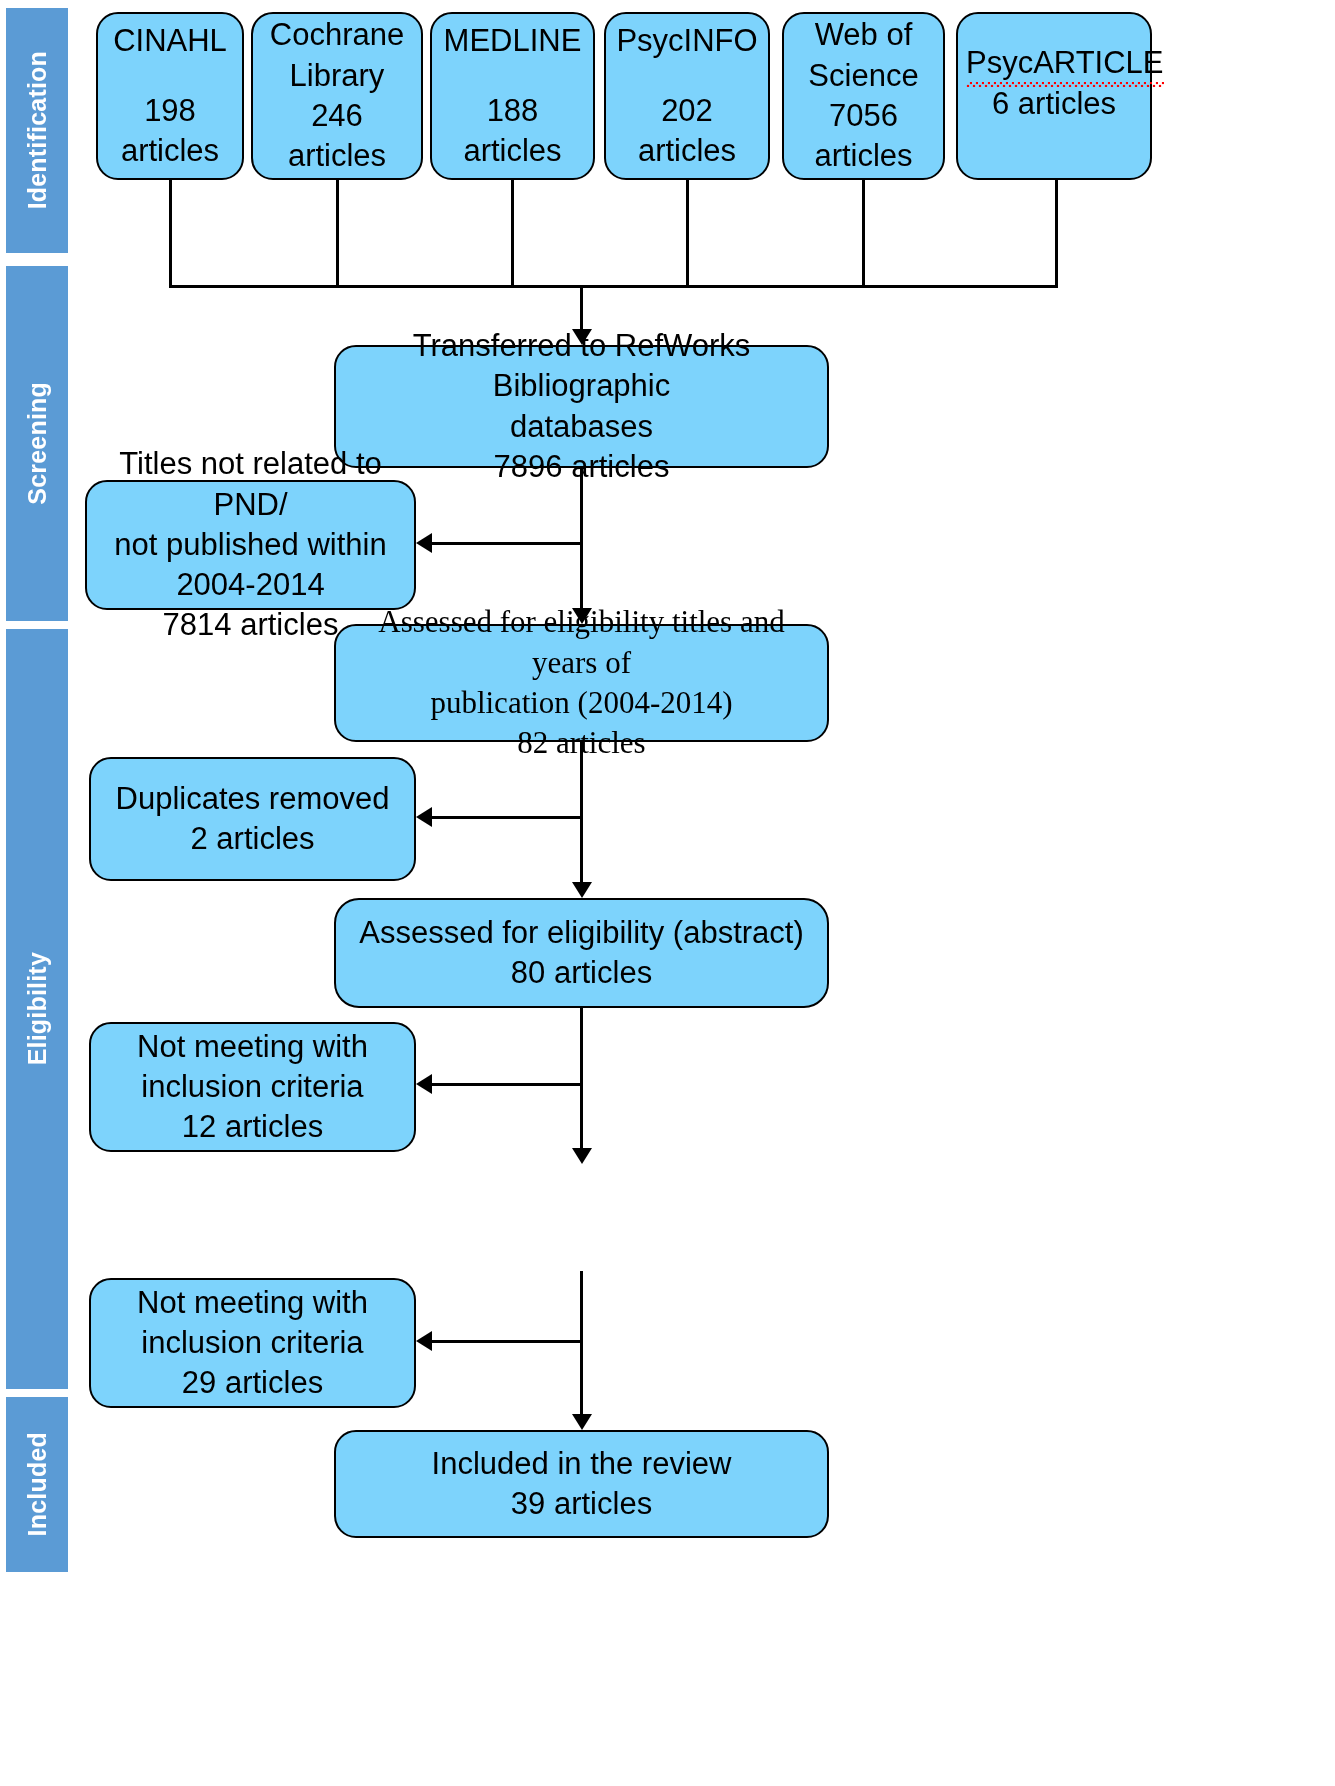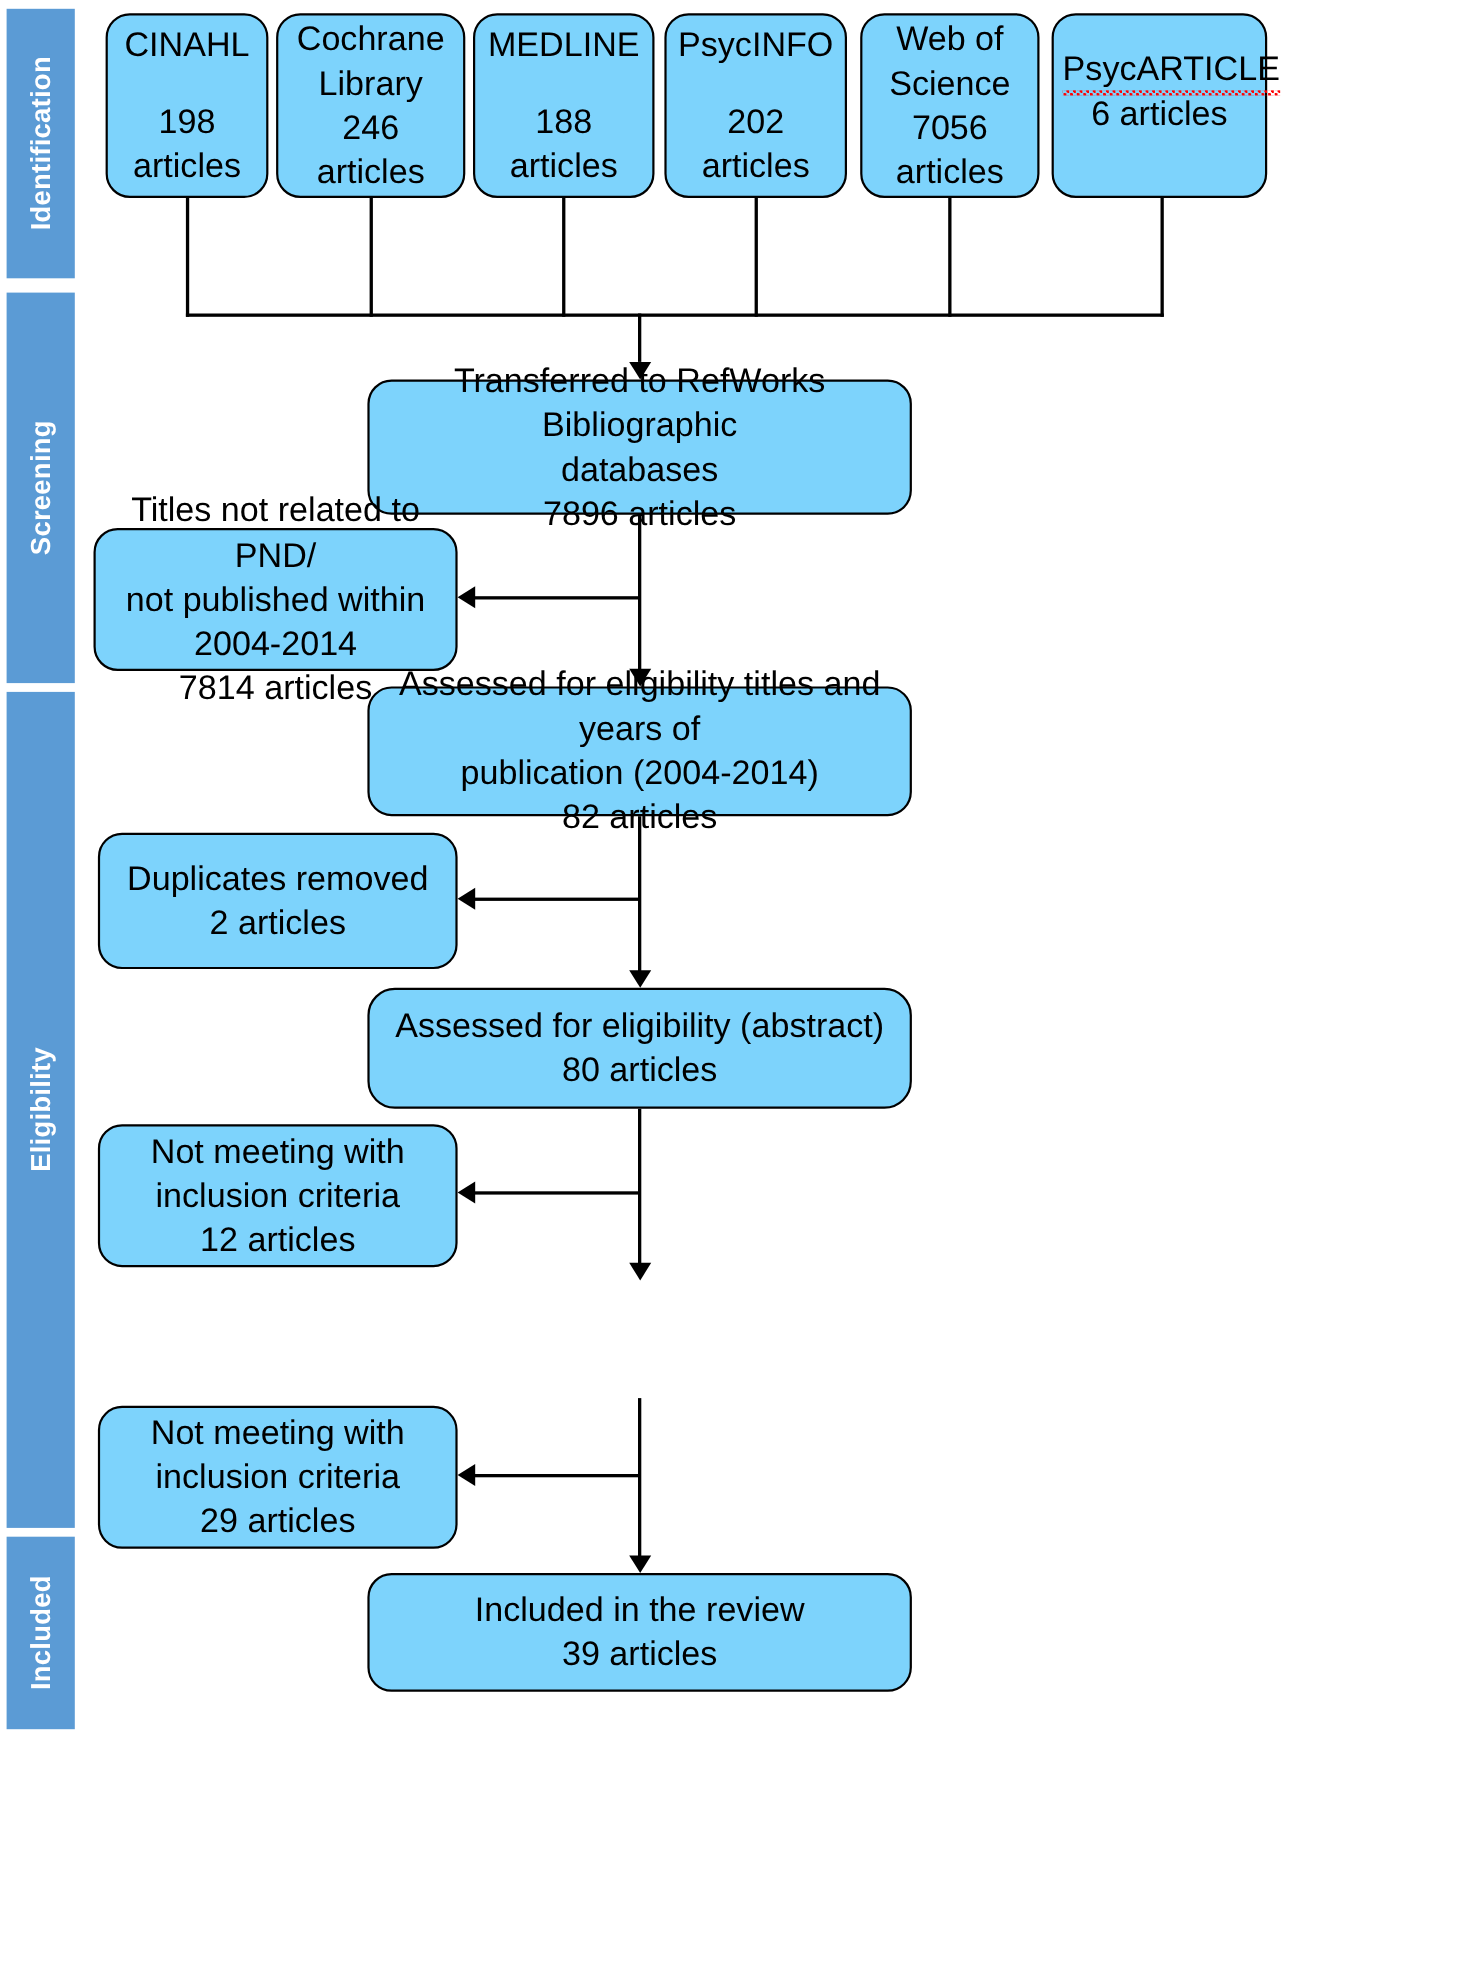--- a/index.html
+++ b/index.html
@@ -194,21 +194,21 @@
 
   <div class="node" style="left:85px; top:480px; width:331px; height:130px;">
     <div class="lines">
       <span class="ln">Titles not related to PND/</span>
       <span class="ln">not published within</span>
       <span class="ln">2004-2014</span>
       <span class="ln">7814  articles</span>
     </div>
   </div>
 
-  <div class="node" style="left:334px; top:624px; width:495px; height:118px;">
+  <div class="node" style="left:334px; top:624px; width:495px; height:118px;font-family:Liberation Serif, serif;">
     <div class="lines">
       <span class="ln">Assessed for eligibility titles and years of</span>
       <span class="ln">publication (2004-2014)</span>
       <span class="ln">82 articles</span>
     </div>
   </div>
 
   <div class="vline" style="left:580px; top:742px; height:143px;"></div>
   <div class="arrow-down" style="left:572px; top:882px;"></div>
 

